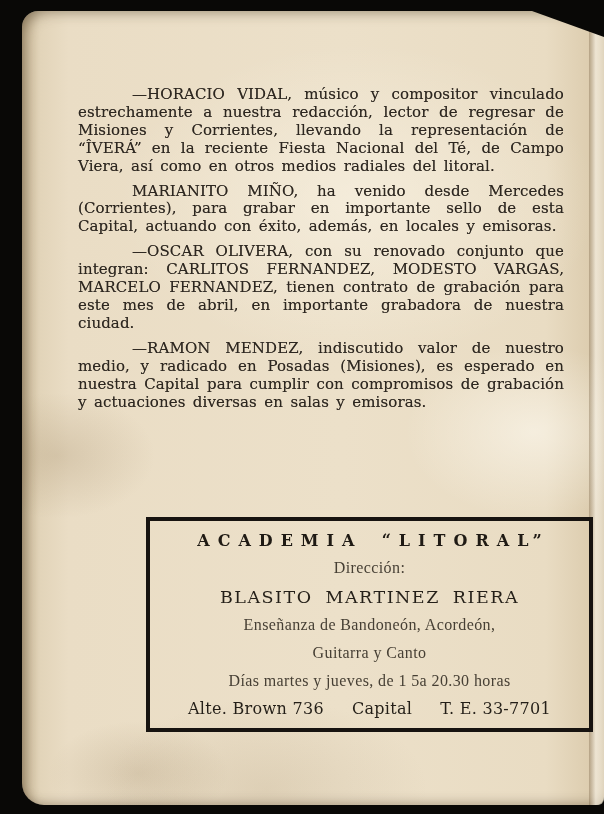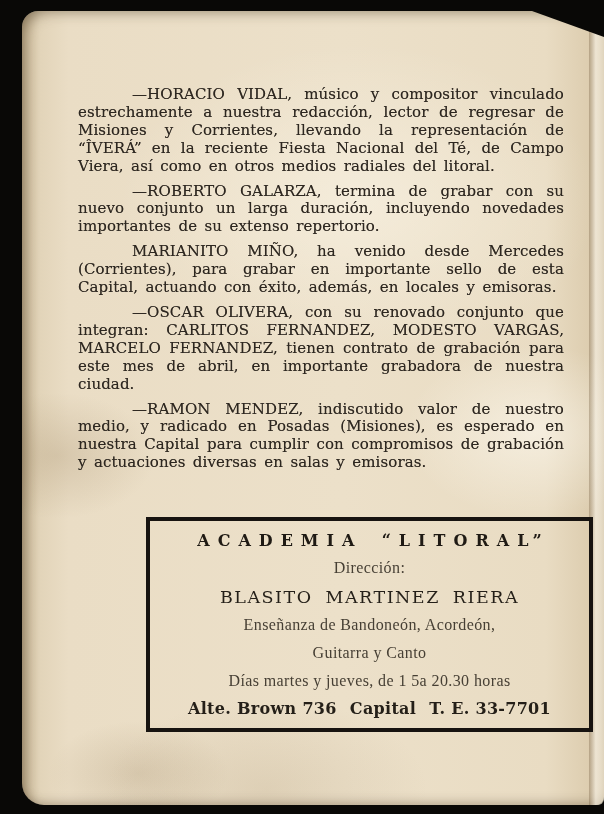--- a/index.html
+++ b/index.html
@@ -64,33 +64,32 @@
   .ad-name{
     font-weight:normal;font-size:17.5px;letter-spacing:1.5px;word-spacing:6px;
   }
   .ad-venue{
     font-weight:bold;font-size:17px;word-spacing:4px;letter-spacing:.6px;
   }
   .ad-bottom{
     width:100%;box-sizing:border-box;
     display:flex;justify-content:space-between;
     padding:0 38px;
-    font-weight:bold;font-size:16px;letter-spacing:.3px;
+    font-weight:normal;font-size:16px;letter-spacing:.3px;
   }
 </style>
 </head>
 <body>
 
 <div class="paper">
   <div class="edge-strip"></div>
   <div class="corner-tr"></div>
 
   <div class="article">
     <p>—HORACIO VIDAL, músico y compositor vinculado estrechamente a nuestra redacción, lector de regresar de Misiones y Corrientes, llevando la representación de “ÎVERÁ” en la reciente Fiesta Nacional del Té, de Campo Viera, así como en otros medios radiales del litoral.</p>
-    <p>—ROBERTO GALARZA, termina de grabar con su nuevo conjunto un larga duración, incluyendo novedades importantes de su extenso repertorio.</p>
     <p>MARIANITO MIÑO, ha venido desde Mercedes (Corrientes), para grabar en importante sello de esta Capital, actuando con éxito, además, en locales y emisoras.</p>
     <p>—OSCAR OLIVERA, con su renovado conjunto que integran: CARLITOS FERNANDEZ, MODESTO VARGAS, MARCELO FERNANDEZ, tienen contrato de grabación para este mes de abril, en importante grabadora de nuestra ciudad.</p>
     <p>—RAMON MENDEZ, indiscutido valor de nuestro medio, y radicado en Posadas (Misiones), es esperado en nuestra Capital para cumplir con compromisos de grabación y actuaciones diversas en salas y emisoras.</p>
   </div>
 
   <div class="ad">
     <div class="ad-title">ACADEMIA “LITORAL”</div>
     <div class="ad-dir">Dirección:</div>
     <div class="ad-name">BLASITO MARTINEZ RIERA</div>
     <div class="ad-teach">Enseñanza de Bandoneón, Acordeón,</div>

